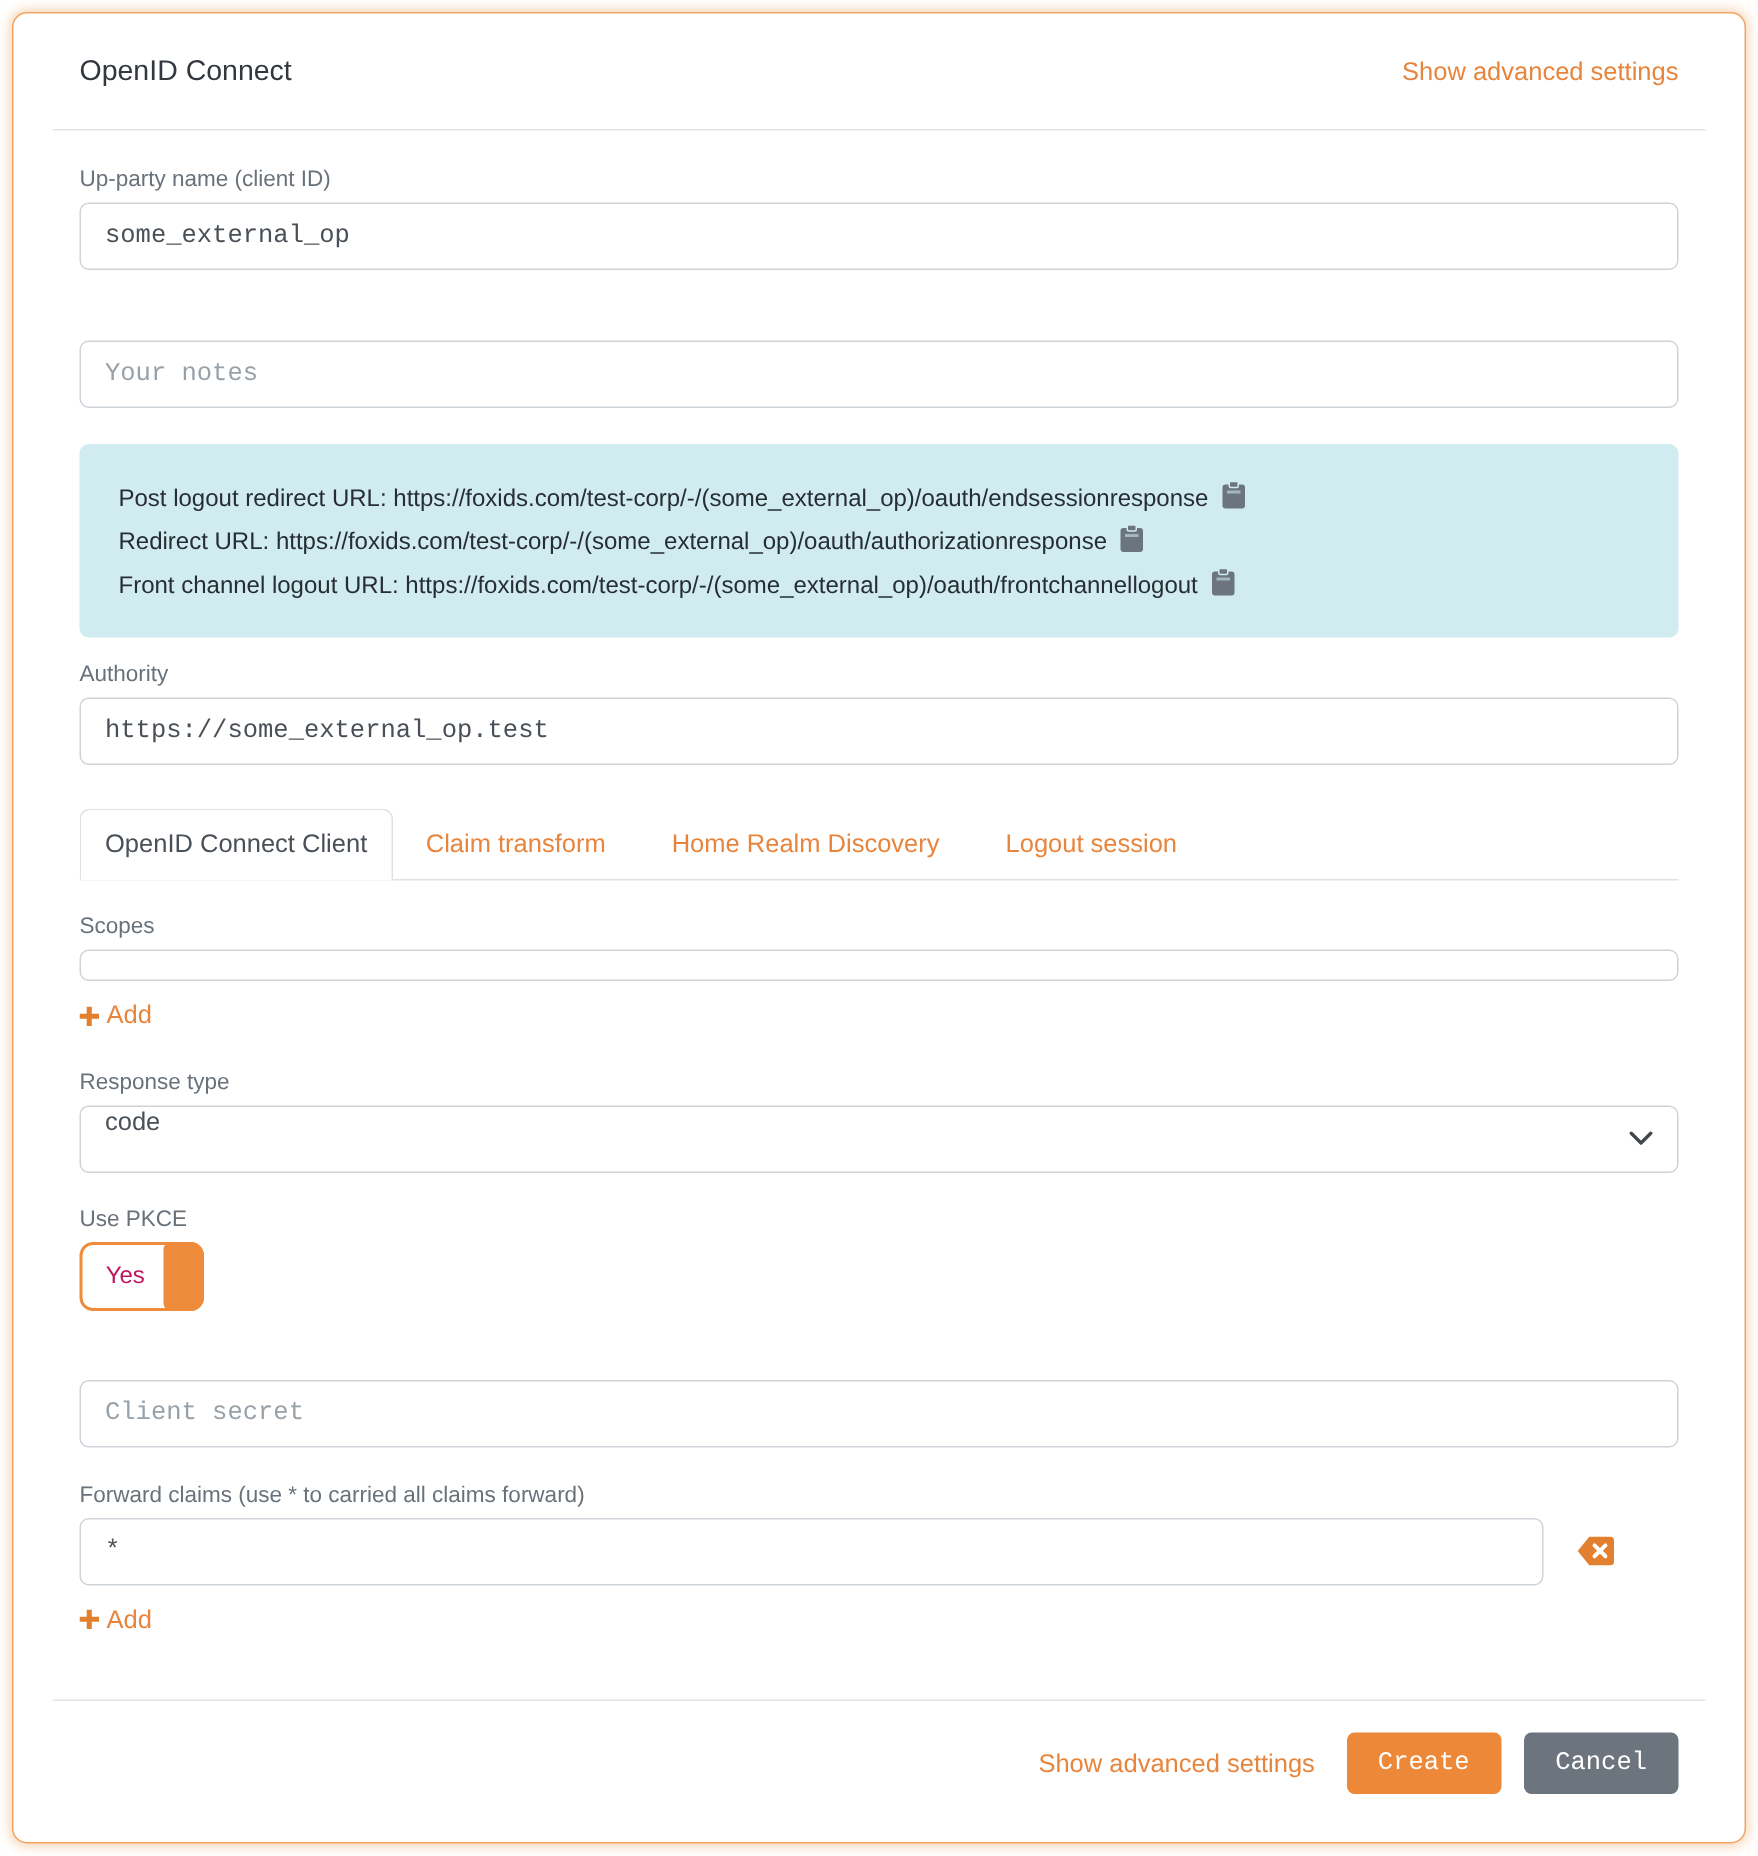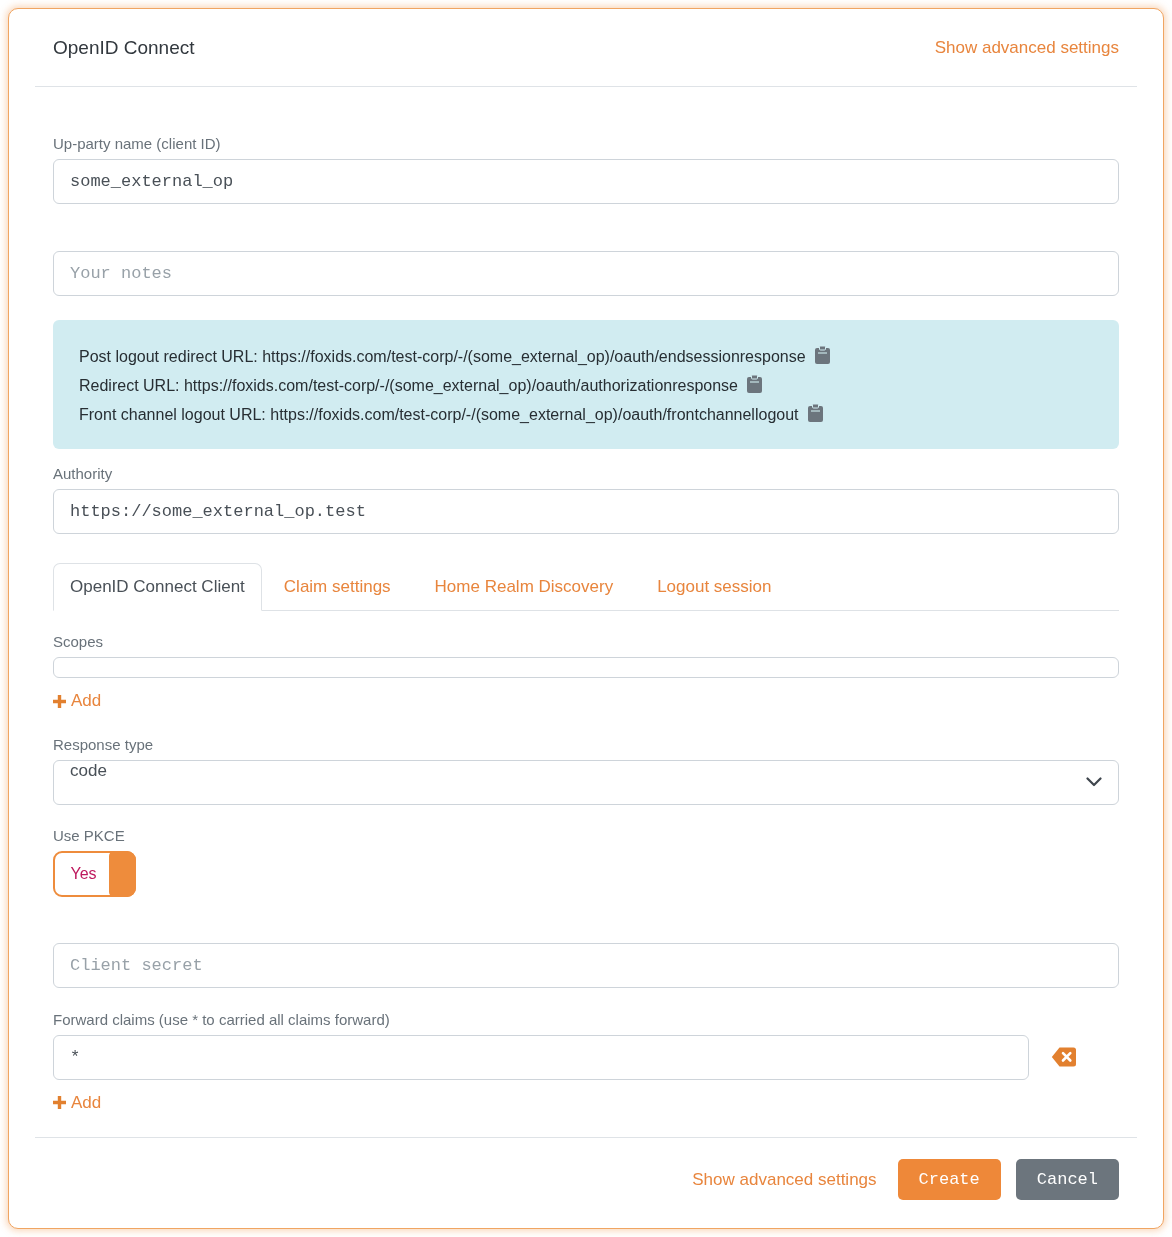--- a/index.html
+++ b/index.html
@@ -13,21 +13,20 @@
   .panel {
     position: absolute;
     left: 8px; top: 8px;
     width: 1156px; height: 1221px;
     background: #ffffff;
     border: 1px solid #f0a562;
     border-radius: 10px;
     box-shadow: 0 0 7px 2px rgba(238, 140, 60, 0.35);
     display: flex;
     flex-direction: column;
-    gap: 24px;
   }
   .card-header {
     padding: 28px 26px 0 26px;
   }
   .header-row {
     display: flex;
     justify-content: space-between;
     align-items: center;
     padding: 0 18px 0 18px;
   }
@@ -281,21 +280,21 @@
         </div>
       </div>
 
       <div class="group-authority">
         <label class="field-label">Authority</label>
         <input class="text-input" type="text" value="https://some_external_op.test" style="">
       </div>
 
       <div class="tabs">
         <div class="tab active">OpenID Connect Client</div>
-        <div class="tab inactive">Claim settings</div>
+        <div class="tab inactive">Claim transform</div>
         <div class="tab inactive">Home Realm Discovery</div>
         <div class="tab inactive">Logout session</div>
       </div>
 
       <div class="tab-content">
 
         <div class="group-scopes">
           <label class="field-label">Scopes</label>
           <input class="thin-input" type="text" value="" style="">
           <a class="add-link">

